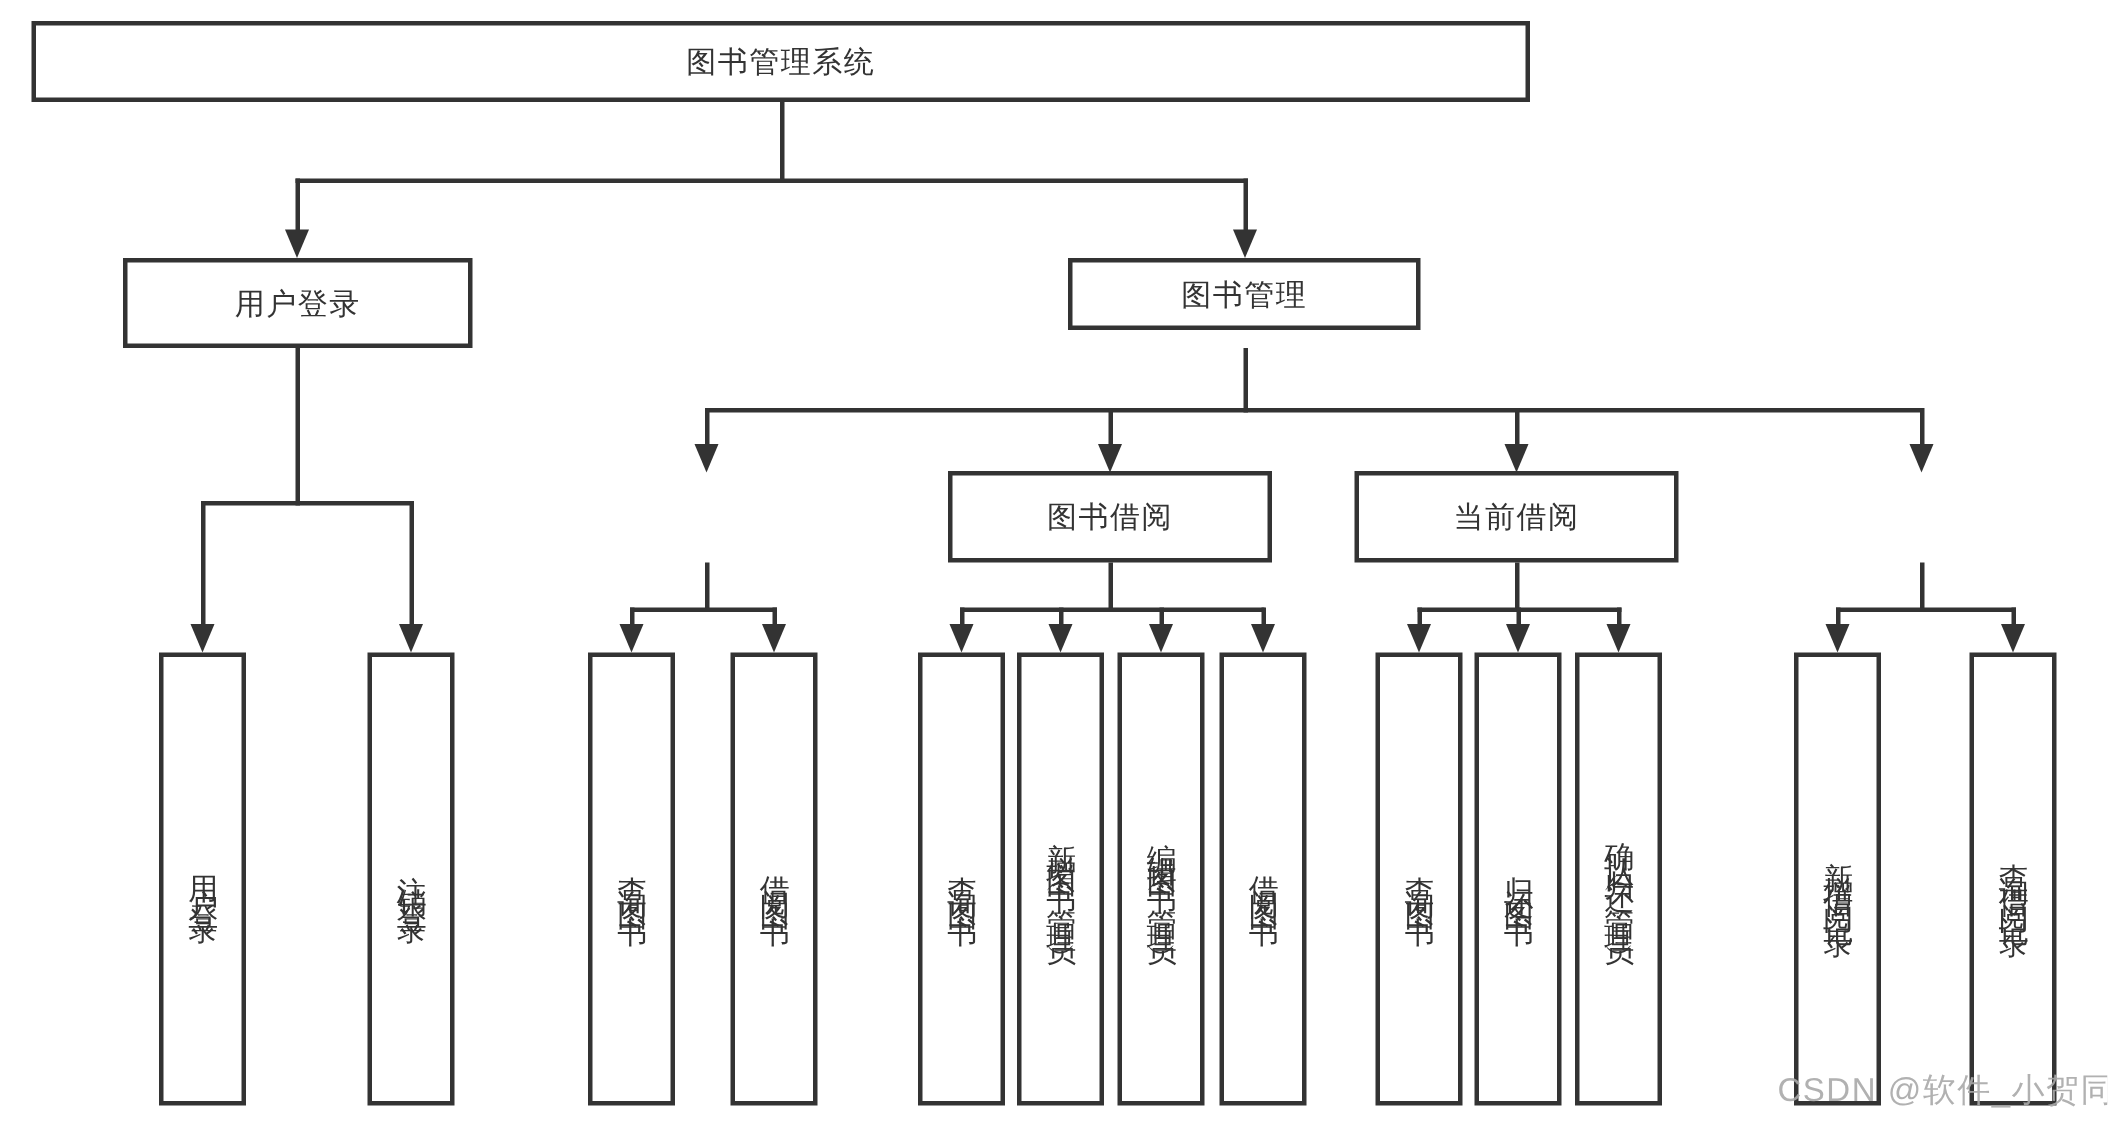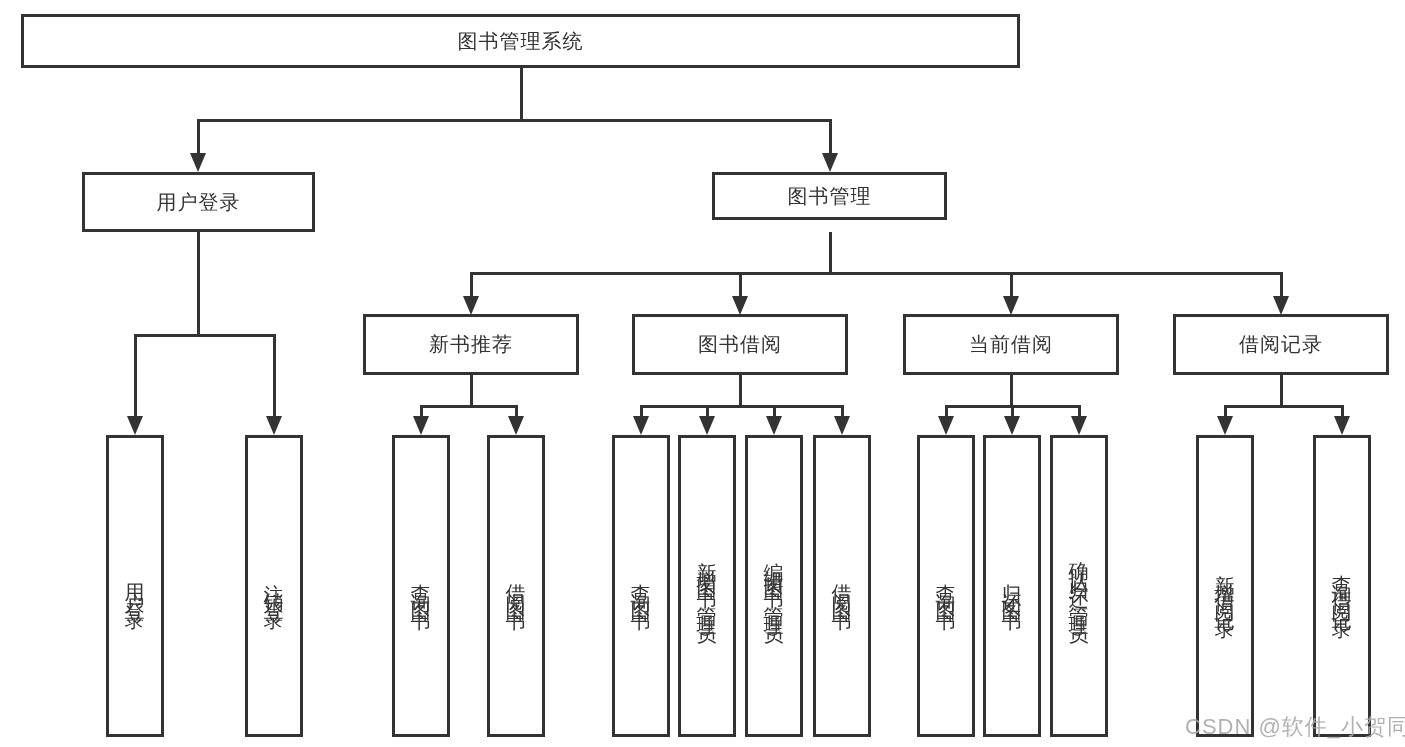--- a/index.html
+++ b/index.html
@@ -60,31 +60,25 @@
     <span>图书管理系统</span>
   </div>
 
   <div class="box h" style="left:82px;top:172px;width:233px;height:60px">
     <span>用户登录</span>
   </div>
   <div class="box h" style="left:712px;top:172px;width:235px;height:48px">
     <span>图书管理</span>
   </div>
 
-  <div class="box h" style="left:363px;top:314px;width:216px;height:61px">
-    <span>新书推荐</span>
-  </div>
   <div class="box h" style="left:903px;top:314px;width:216px;height:61px">
     <span>当前借阅</span>
   </div>
   <div class="box h" style="left:632px;top:314px;width:216px;height:61px">
     <span>图书借阅</span>
-  </div>
-  <div class="box h" style="left:1173px;top:314px;width:216px;height:61px">
-    <span>借阅记录</span>
   </div>
 
   <div class="box v" style="left:106px;top:435px;width:58px;height:302px">
     <span>用户登录</span>
   </div>
   <div class="box v" style="left:245px;top:435px;width:58px;height:302px">
     <span>注销登录</span>
   </div>
 
   <div class="box v" style="left:392px;top:435px;width:58px;height:302px">

